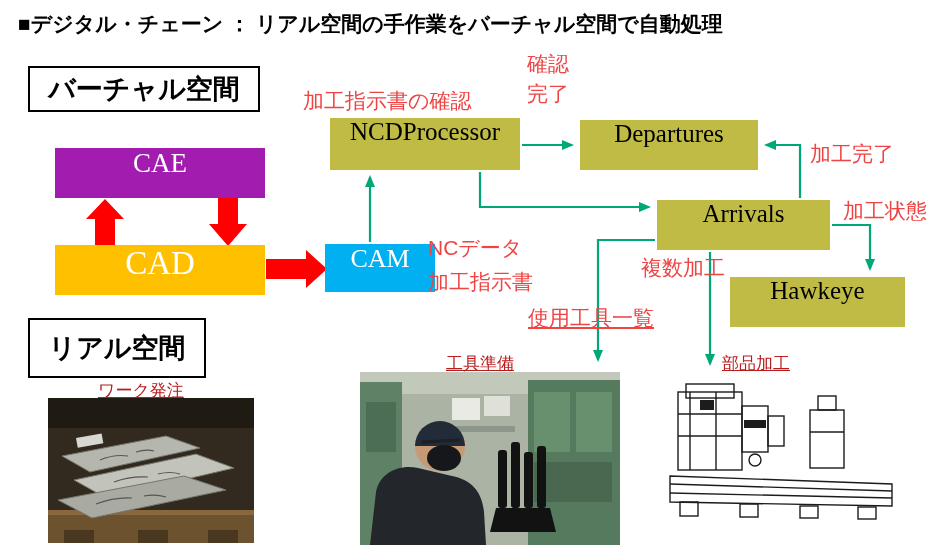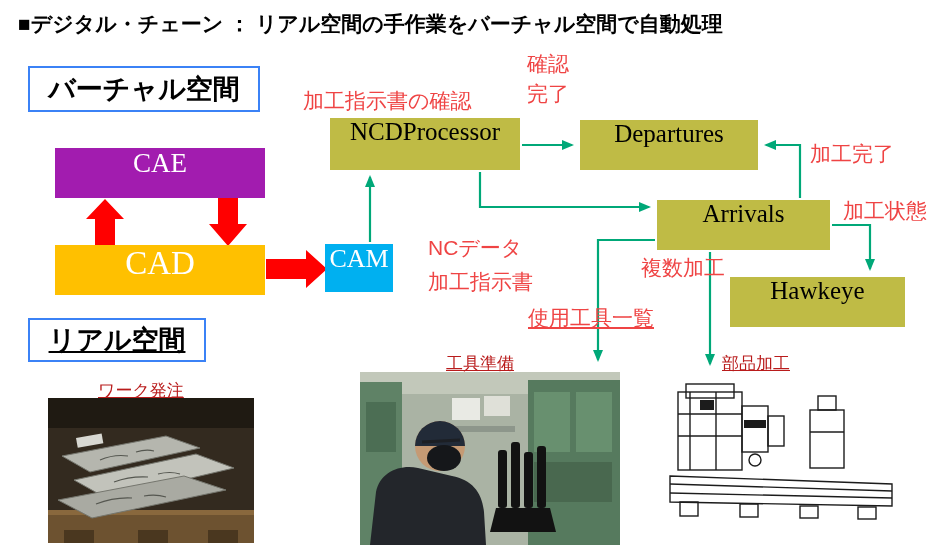--- a/index.html
+++ b/index.html
@@ -2,28 +2,28 @@
 <html><head>
 <meta charset="utf-8">
 <style>
   * { margin:0; padding:0; box-sizing:border-box; }
   html,body { background:#fff; }
   body { font-family:"Liberation Sans", sans-serif; color:#000; }
   .canvas { position:relative; width:938px; height:545px; background:#fff; overflow:hidden; }
 
   .title { position:absolute; left:18px; top:10px; font-size:21px; font-weight:bold; white-space:nowrap; }
 
-  .frame-label { position:absolute; border:2px solid #3b82f6; background:#fff; display:flex; align-items:center; justify-content:center; font-size:27px; font-weight:bold; }
+  .frame-label { position:absolute; border:2px solid #000000; background:#fff; display:flex; align-items:center; justify-content:center; font-size:27px; font-weight:bold; }
   .frame-virtual { left:28px; top:66px; width:232px; height:46px; }
-  .frame-real { left:28px; top:318px; width:178px; height:44px;text-decoration:underline; }
+  .frame-real { left:28px; top:318px; width:178px; height:60px; }
 
   .box { position:absolute; display:flex; align-items:flex-start; justify-content:center; font-family:"Liberation Serif", serif; }
   .box-cae { left:55px; top:148px; width:210px; height:50px; background:#a21caf; color:#fff; font-size:27px; }
   .box-cad { left:55px; top:245px; width:210px; height:50px; background:#FFC000; color:#fff; font-size:33px; }
-  .box-cam { left:325px; top:244px; width:68px; height:48px; background:#00B0F0; color:#fff; font-size:26px; }
+  .box-cam { left:325px; top:244px; width:110px; height:48px; background:#00B0F0; color:#fff; font-size:26px; }
   .box-olive { background:#BFBB45; color:#000; font-size:25px; }
   .box-ncd { left:330px; top:118px; width:190px; height:52px; }
   .box-departures { left:580px; top:120px; width:178px; height:50px; }
   .box-arrivals { left:657px; top:200px; width:173px; height:50px; }
   .box-hawkeye { left:730px; top:277px; width:175px; height:50px; }
 
   .connectors { position:absolute; left:0; top:0; width:938px; height:545px; pointer-events:none; }
   .teal-line { fill:none; stroke:#00A878; stroke-width:2.2px; }
   .red-arrow { fill:#FF0000; }
 

